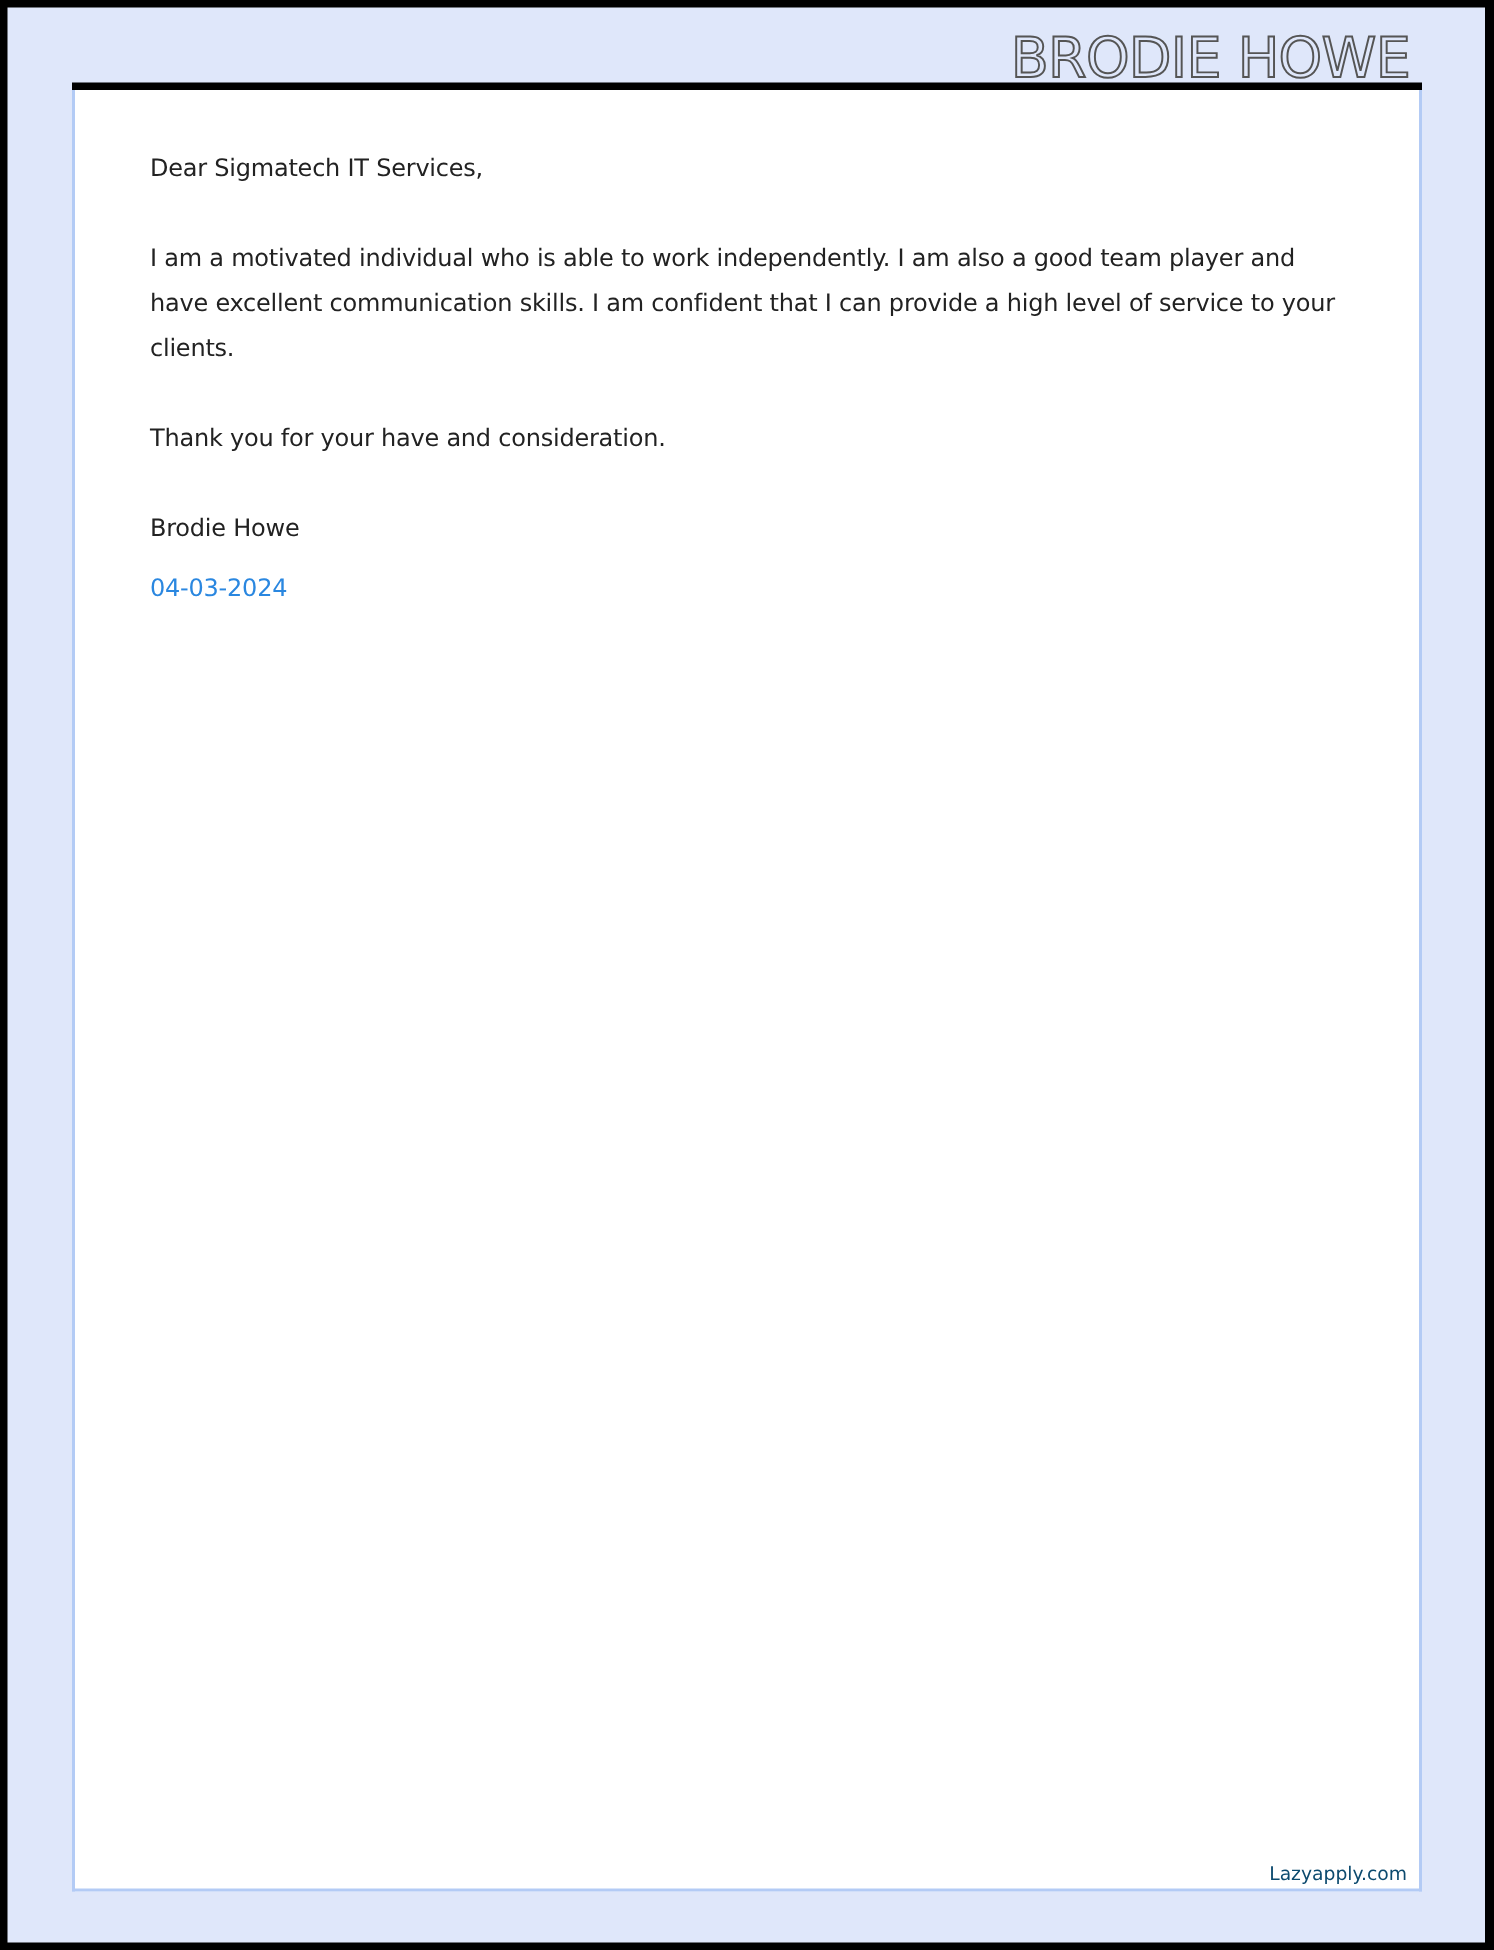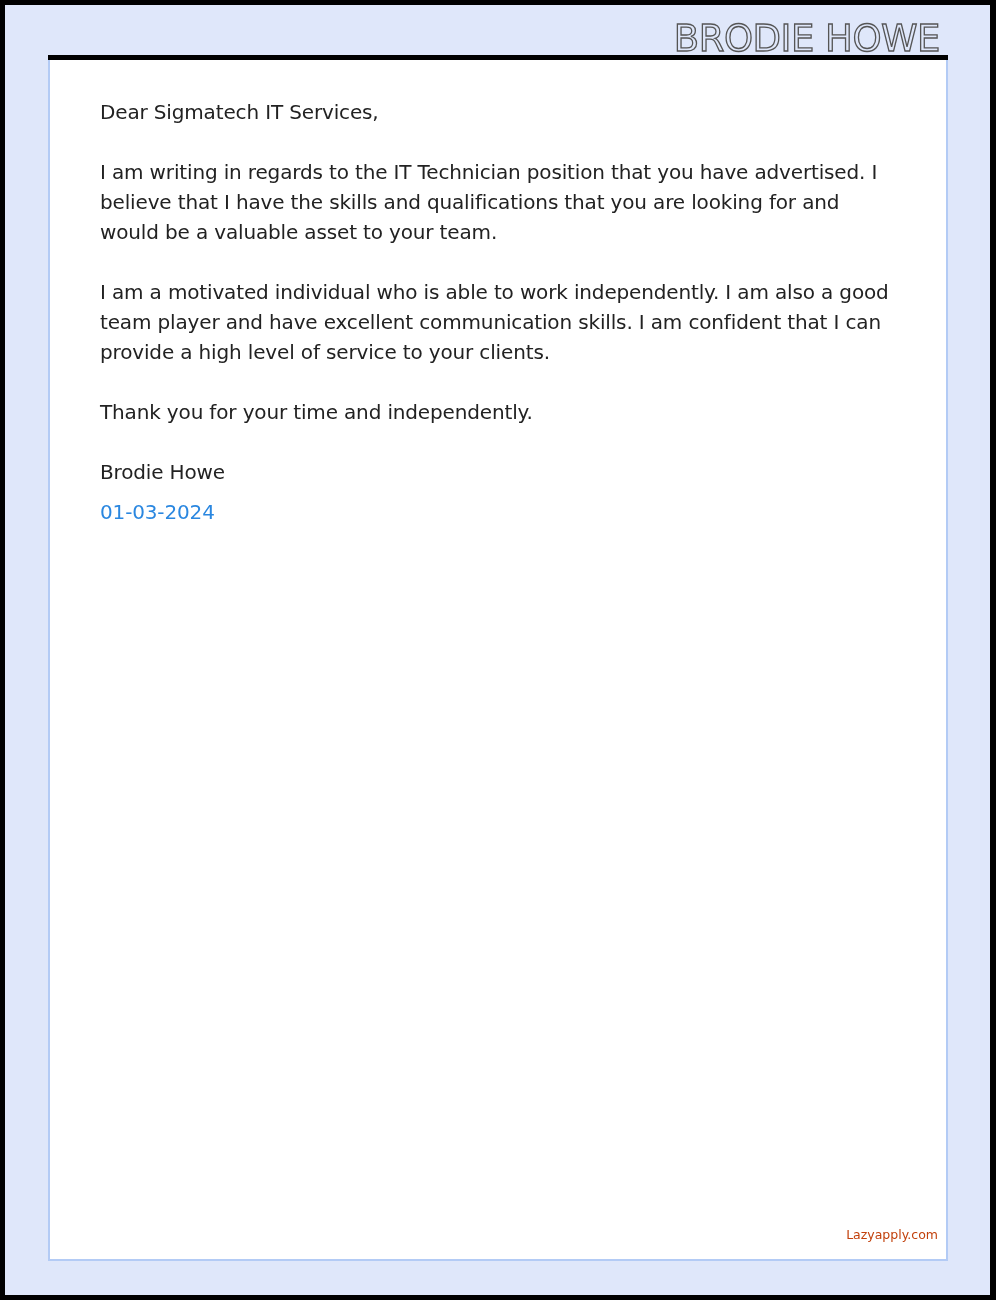--- a/index.html
+++ b/index.html
@@ -52,56 +52,55 @@
       border-left: 2px solid #b3cbf5;
       border-right: 2px solid #b3cbf5;
       border-bottom: 2px solid #b3cbf5;
     }
     .letter {
       position: absolute;
       left: 50px;
       top: 37px;
       width: 800px;
       font-family: "DejaVu Sans", sans-serif;
-      font-size: 20px;
+      font-size: 16px;
       line-height: 30px;
       color: #222;
       letter-spacing: -0.15px;
     }
     .letter p {
       margin: 0 0 30px 0;
     }
     .letter p.date {
       color: #2a87e0;
       margin-top: -20px;
     }
     .letter p.signature {
       margin-bottom: 30px;
     }
     .footer-brand {
       position: absolute;
       right: 8px;
-      bottom: 17px;
+      bottom: 3px;
       font-family: "DejaVu Sans", sans-serif;
       font-size: 12.5px;
-      color: #c2410c;
+      color: #0c4a6e;
     }
   </style>
 </head>
 <body>
 
 <div class="frame">
   <div class="header-name">BRODIE HOWE</div>
 </div>
 
 <div class="top-rule"></div>
 
 <div class="card">
   <div class="letter">
     <p>Dear Sigmatech IT Services,</p>
-    <p>I am writing in regards to the IT Technician position that you have advertised. I believe that I have the skills and qualifications that you are looking for and would be a valuable asset to your team.</p>
     <p>I am a motivated individual who is able to work independently. I am also a good team player and have excellent communication skills. I am confident that I can provide a high level of service to your clients.</p>
-    <p>Thank you for your time and independently.</p>
+    <p>Thank you for your have and consideration.</p>
     <p class="signature">Brodie Howe</p>
-    <p class="date">01-03-2024</p>
+    <p class="date">04-03-2024</p>
   </div>
   <div class="footer-brand">Lazyapply.com</div>
 </div>
 
 </body></html>

